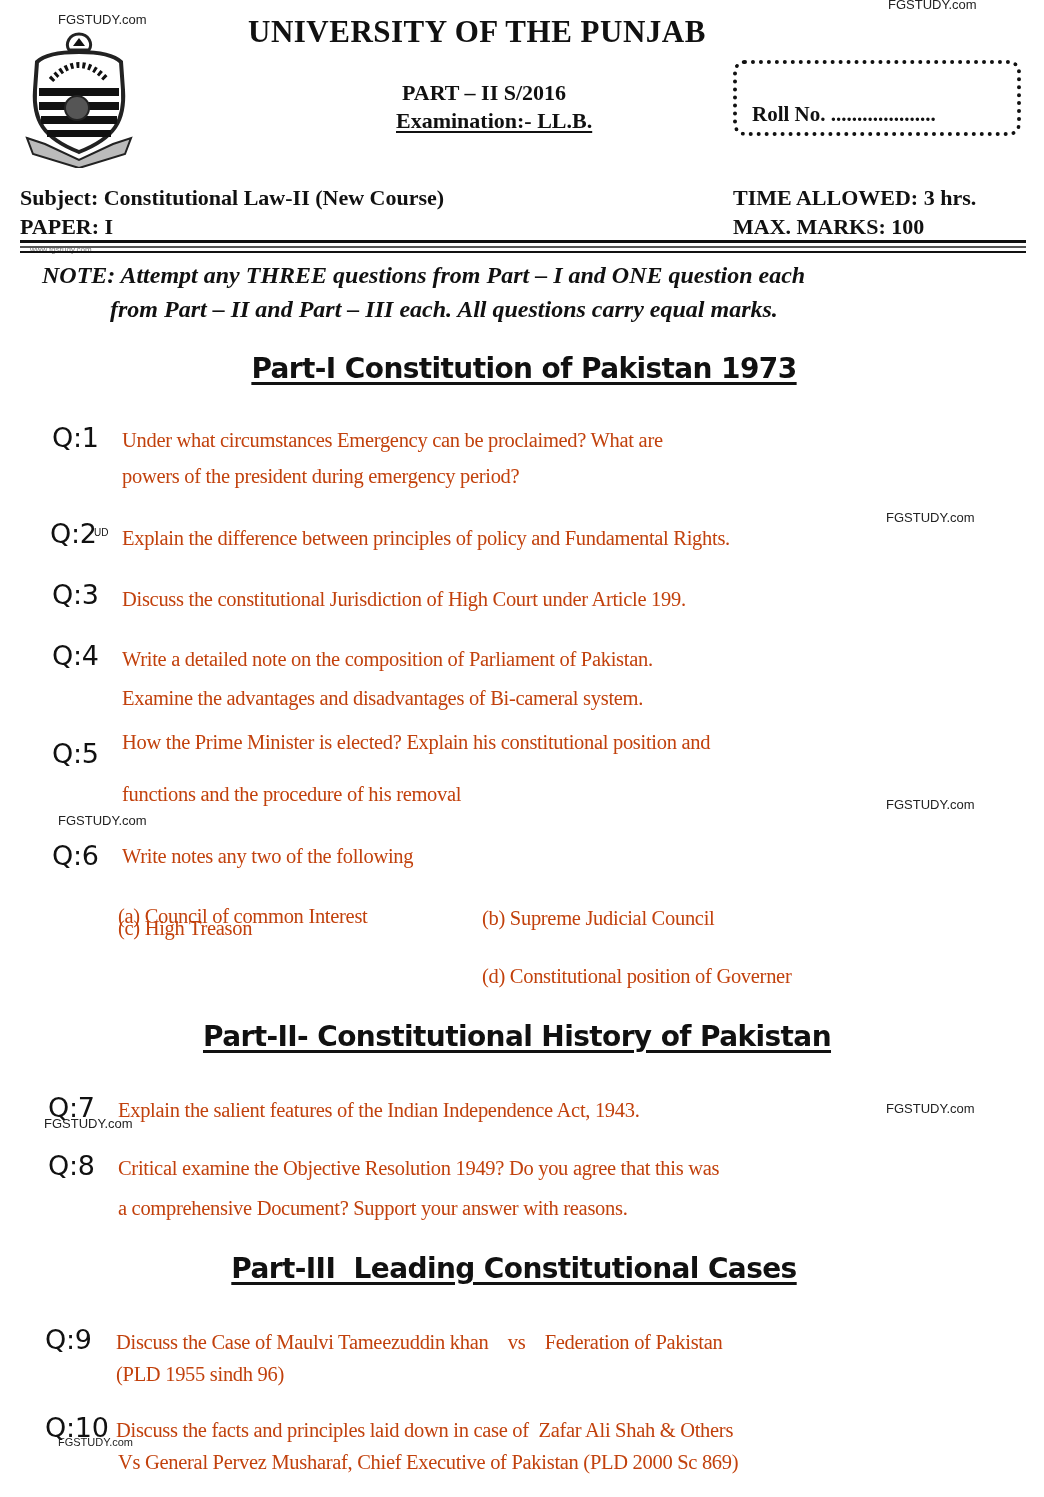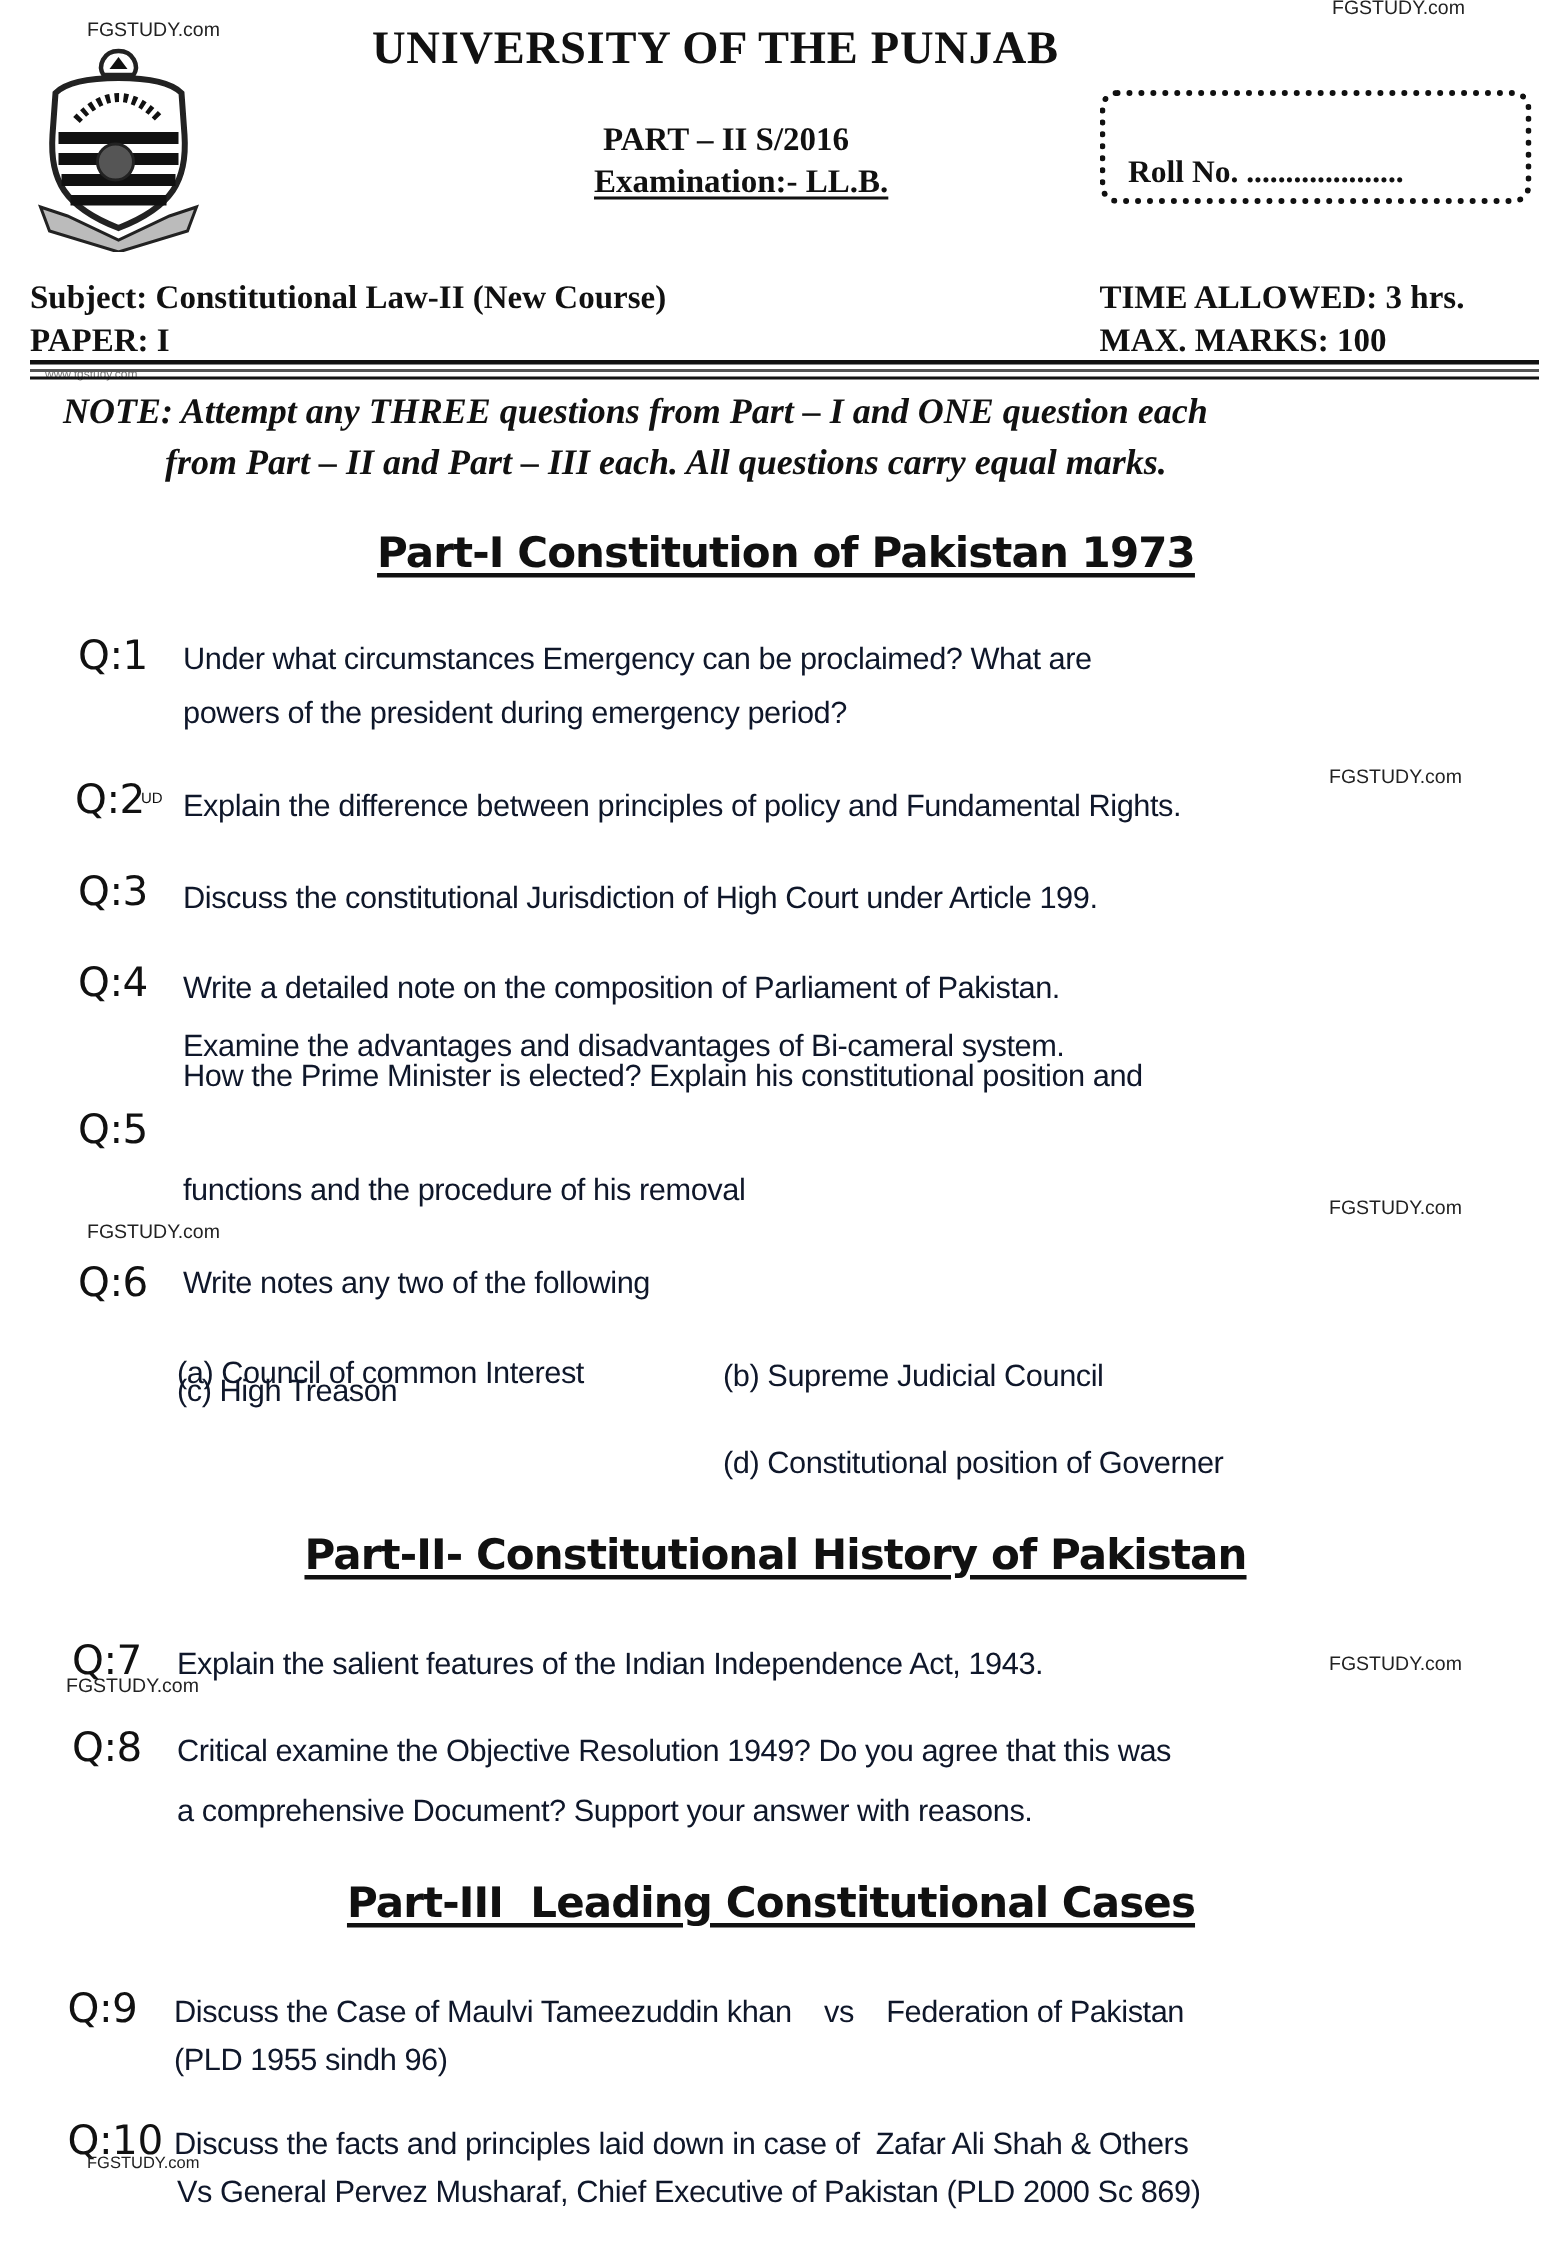--- a/index.html
+++ b/index.html
@@ -18,21 +18,21 @@
 
   .rule { position: absolute; left: 20px; width: 1006px; background: #111; }
 
   .note { font-family: "Liberation Serif", serif; font-style: italic; font-weight: bold; font-size: 24px; }
 
   .part-head { position: absolute; left: 0; width: 1044px; text-align: center;
     font-family: "DejaVu Sans", sans-serif; font-weight: bold; font-size: 28px;
     letter-spacing: -0.6px; }
   .part-head span { text-decoration: underline; text-decoration-thickness: 3px; text-underline-offset: 4px; }
 
-  .q { position: absolute; font-family: Liberation Sans, sans-serif; font-size: 20.5px; letter-spacing: -0.3px; line-height: 36px; color: #0f172a; }
+  .q { position: absolute; font-family: Liberation Serif, serif; font-size: 20.5px; letter-spacing: -0.3px; line-height: 36px; color: #c2410c; }
   .qnum { position: absolute; font-family: "DejaVu Sans", sans-serif; font-size: 27px; letter-spacing: -0.3px; line-height: 36px; }
 
   .crest { position: absolute; left: 25px; top: 30px; width: 108px; height: 138px; }
 </style>
 </head>
 <body>
 
 <div class="abs wm" style="left:58px; top:12px;">FGSTUDY.com</div>
 <div class="abs wm" style="left:888px; top:-3px;">FGSTUDY.com</div>
 <div class="abs wm" style="left:30px; top:245px; font-size:8px; color:#777;">www.fgstudy.com</div>
@@ -81,21 +81,21 @@
 <div class="q" style="left:122px; top:520px;">Explain the difference between principles of policy and Fundamental Rights.</div>
 
 <div class="qnum" style="left:52px; top:577px;">Q:3</div>
 <div class="q" style="left:122px; top:581px;">Discuss the constitutional Jurisdiction of High Court under Article 199.</div>
 
 <div class="qnum" style="left:52px; top:638px;">Q:4</div>
 <div class="q" style="left:122px; top:641px;">Write a detailed note on the composition of Parliament of Pakistan.</div>
 <div class="q" style="left:122px; top:680px;">Examine the advantages and disadvantages of Bi-cameral system.</div>
 
 <div class="qnum" style="left:52px; top:736px;">Q:5</div>
-<div class="q" style="left:122px; top:700px;">How the Prime Minister is elected? Explain his constitutional position and</div>
+<div class="q" style="left:122px; top:724px;">How the Prime Minister is elected? Explain his constitutional position and</div>
 <div class="q" style="left:122px; top:776px;">functions and the procedure of his removal</div>
 <div class="abs wm" style="left:886px; top:797px;">FGSTUDY.com</div>
 <div class="abs wm" style="left:58px; top:813px;">FGSTUDY.com</div>
 
 <div class="qnum" style="left:52px; top:838px;">Q:6</div>
 <div class="q" style="left:122px; top:838px;text-align:right;">Write notes any two of the following</div>
 <div class="q" style="left:118px; top:898px;">(a) Council of common Interest</div>
 <div class="q" style="left:482px; top:900px;">(b) Supreme Judicial Council</div>
 <div class="q" style="left:118px; top:910px;">(c) High Treason</div>
 <div class="q" style="left:482px; top:958px;">(d) Constitutional position of Governer</div>

